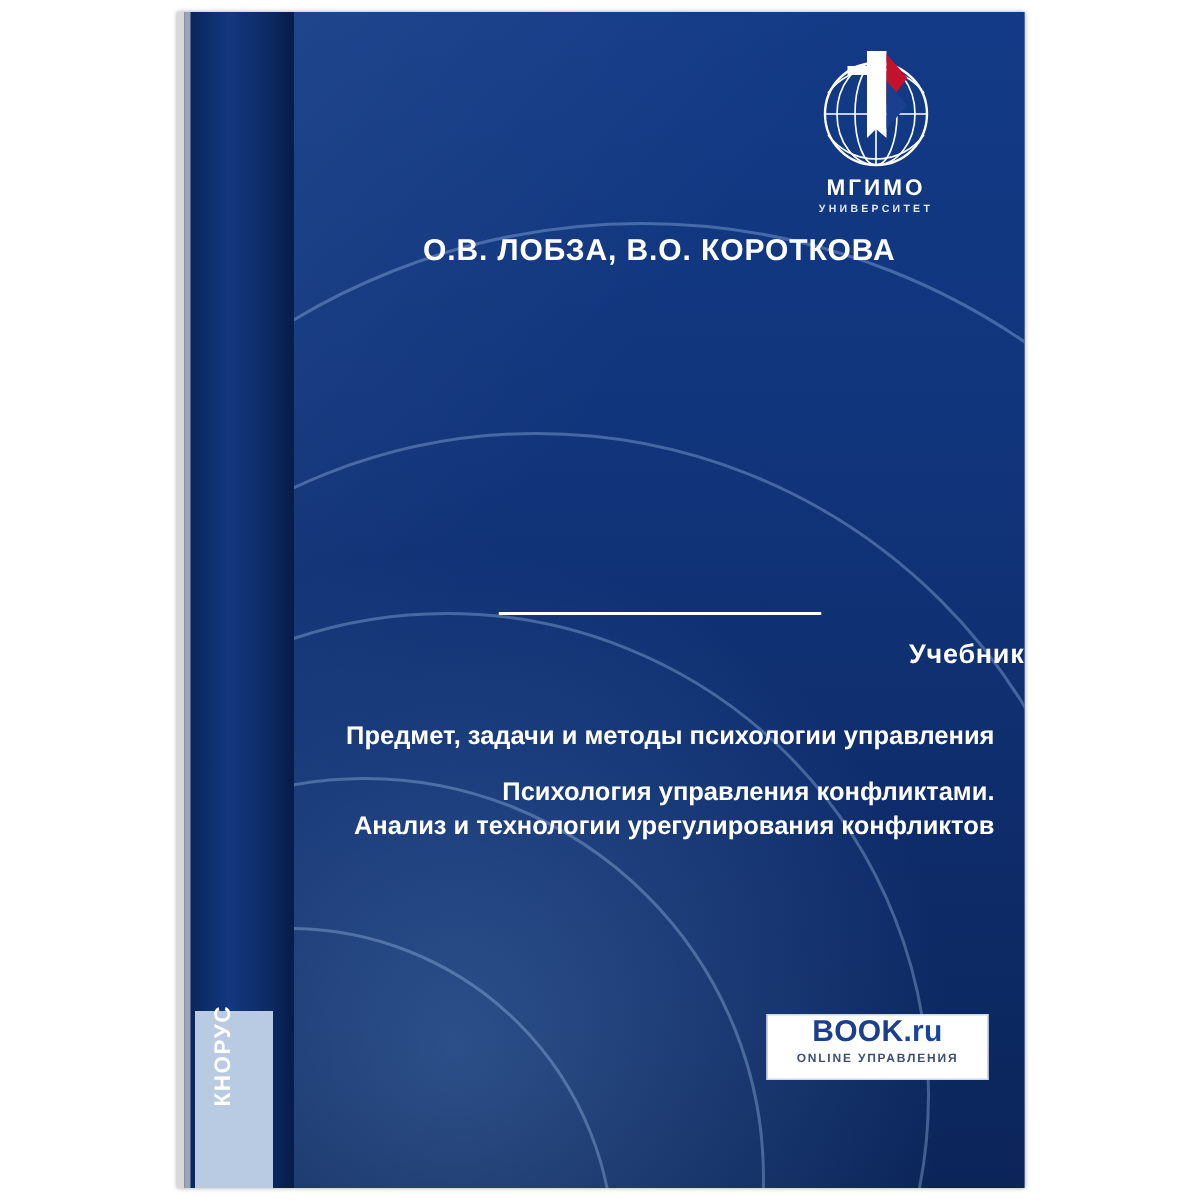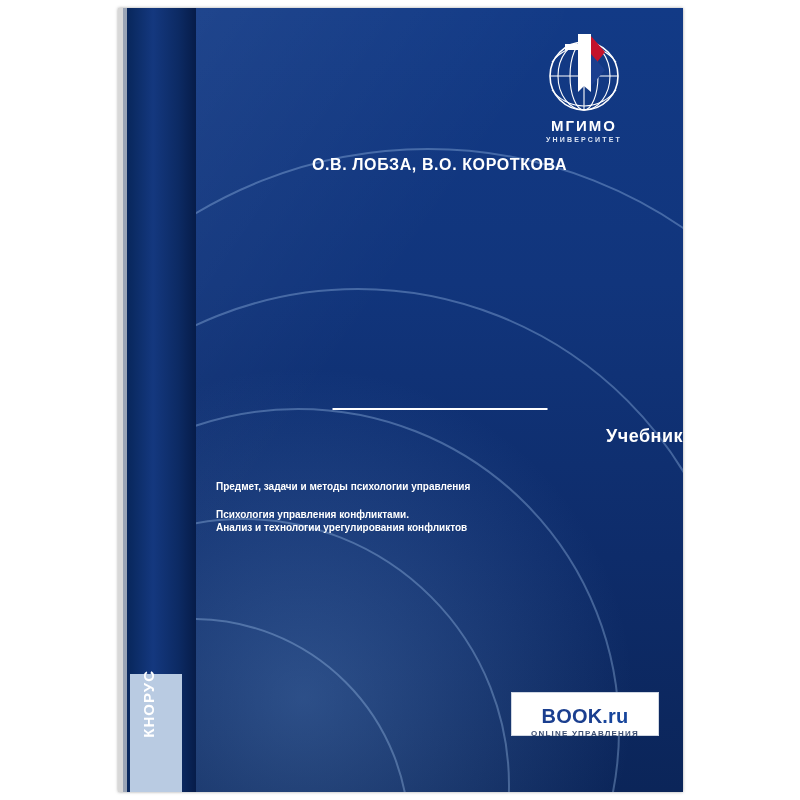--- a/index.html
+++ b/index.html
@@ -145,21 +145,21 @@
     margin-top: 2px;
   }
 
   
   .authors {
     position: absolute;
     left: 0; right: 0;
     top: 148px;
     text-align: center;
     color: #ffffff;
-    font-size: 16px;
+    font-size: 20px;
     font-weight: bold;
     letter-spacing: 0.6px;
   }
 
   
   .title {
     position: absolute;
     left: 0; right: 0;
     top: 206px;
     text-align: center;
@@ -191,40 +191,40 @@
     font-weight: bold;
     letter-spacing: 0.5px;
   }
 
   
   .topics {
     position: absolute;
     left: 20px;
     right: 20px;
     top: 472px;
-    text-align: left;
-    color: #ffffff;
-    font-size: 10px;
+    text-align: right;
+    color: #ffffff;
+    font-size: 17px;
     font-weight: bold;
     line-height: 1.35;
   }
   .topic { margin-bottom: 14px; }
   .topic .l2 { display: block; }
 
   
   .badge {
     position: absolute;
     right: 24px;
-    bottom: 56px;
+    bottom: 72px;
     width: 148px;
     height: 44px;
     background: #ffffff;
     border: 1px solid #cfd6e2;
     text-align: center;
-    padding-top: 12px;
+    padding-top: 0;
     box-sizing: border-box;
   }
   .badge-title {
     font-size: 20px;
     font-weight: bold;
     color: #1b3f8f;
     letter-spacing: 0.2px;
   }
   .badge-title .ru { color: #17459c; }
   .badge-sub {

